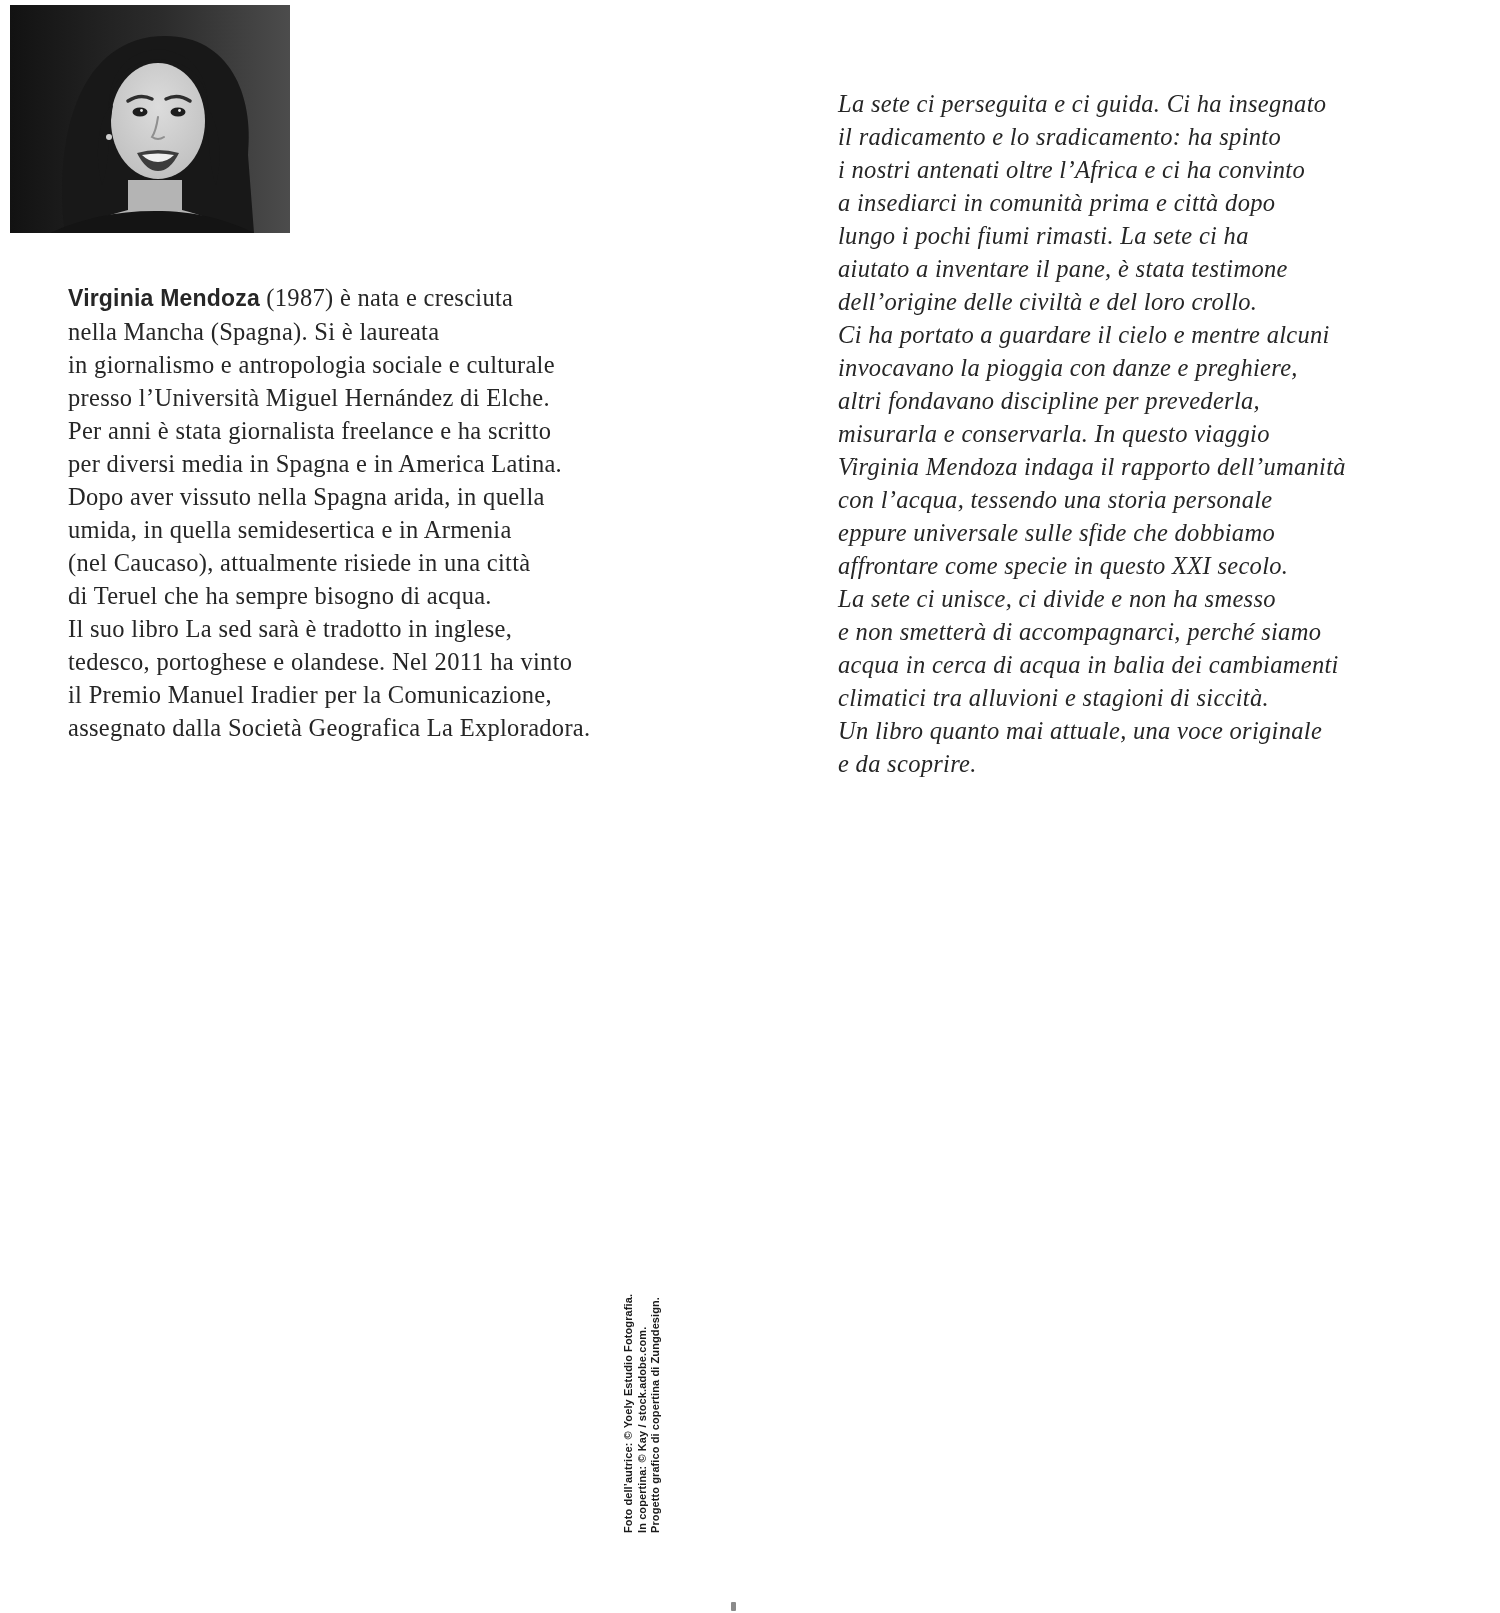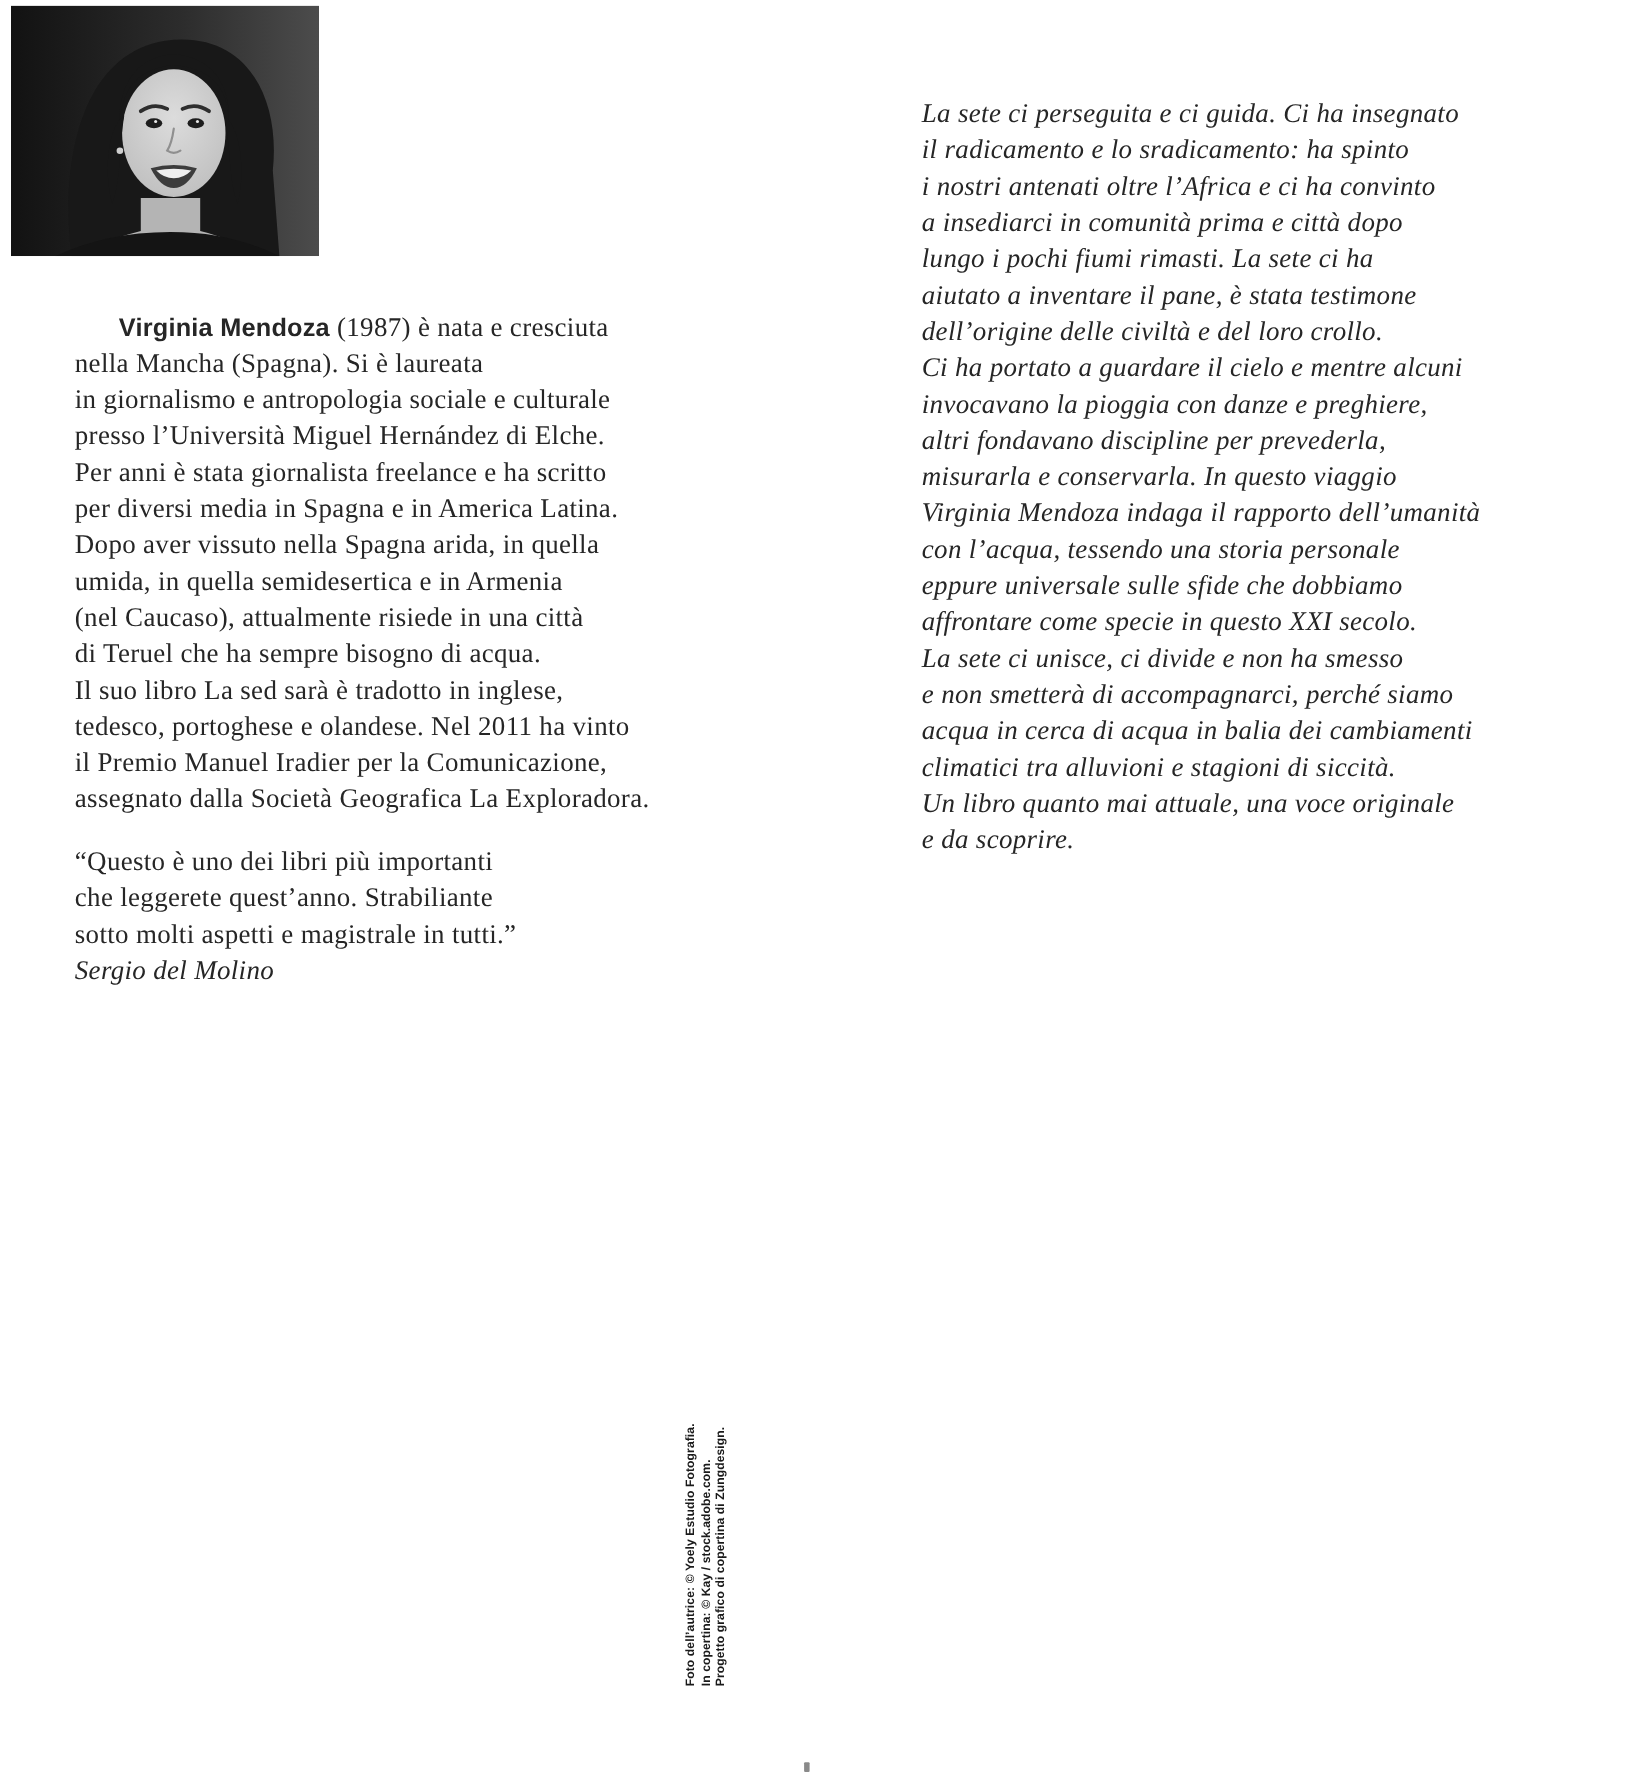--- a/index.html
+++ b/index.html
@@ -34,21 +34,20 @@
   }
   .bio      { left: 68px;  top: 256px; width: 620px; }
   .quote-1  { left: 68px;  top: 742px; width: 620px; }
   .quote-2  { left: 68px;  top: 898px; width: 640px; }
   .right-col{ left: 838px; top: 62px;  width: 600px; font-style: italic; }
   .author-name {
     font-family: "Liberation Sans", sans-serif;
     font-weight: bold;
     font-size: 23px;
     letter-spacing: 0.2px;
-    margin-left: 40px;
   }
   .italic { }
   .attribution {
     font-style: italic;
     white-space: pre-line;
   }
   .credits {
     position: absolute;
     left: 622px;
     top: 1533px;
@@ -131,24 +130,20 @@
 per diversi media in Spagna e in America Latina.
 Dopo aver vissuto nella Spagna arida, in quella
 umida, in quella semidesertica e in Armenia
 (nel Caucaso), attualmente risiede in una città
 di Teruel che ha sempre bisogno di acqua.
 Il suo libro </span><span class="italic">La sed</span><span> sarà è tradotto in inglese,
 tedesco, portoghese e olandese. Nel 2011 ha vinto
 il Premio Manuel Iradier per la Comunicazione,
 assegnato dalla Società Geografica La Exploradora.</span></p>
 
-  <p class="para quote-1"><span>“Questo è uno dei libri più importanti
-che leggerete quest’anno. Strabiliante
-sotto molti aspetti e magistrale in tutti.”</span><span class="attribution">
-</span><span class="attribution">Sergio del Molino</span></p>
 
 
   <p class="para right-col">La sete ci perseguita e ci guida. Ci ha insegnato
 il radicamento e lo sradicamento: ha spinto
 i nostri antenati oltre l’Africa e ci ha convinto
 a insediarci in comunità prima e città dopo
 lungo i pochi fiumi rimasti. La sete ci ha
 aiutato a inventare il pane, è stata testimone
 dell’origine delle civiltà e del loro crollo.
 Ci ha portato a guardare il cielo e mentre alcuni

